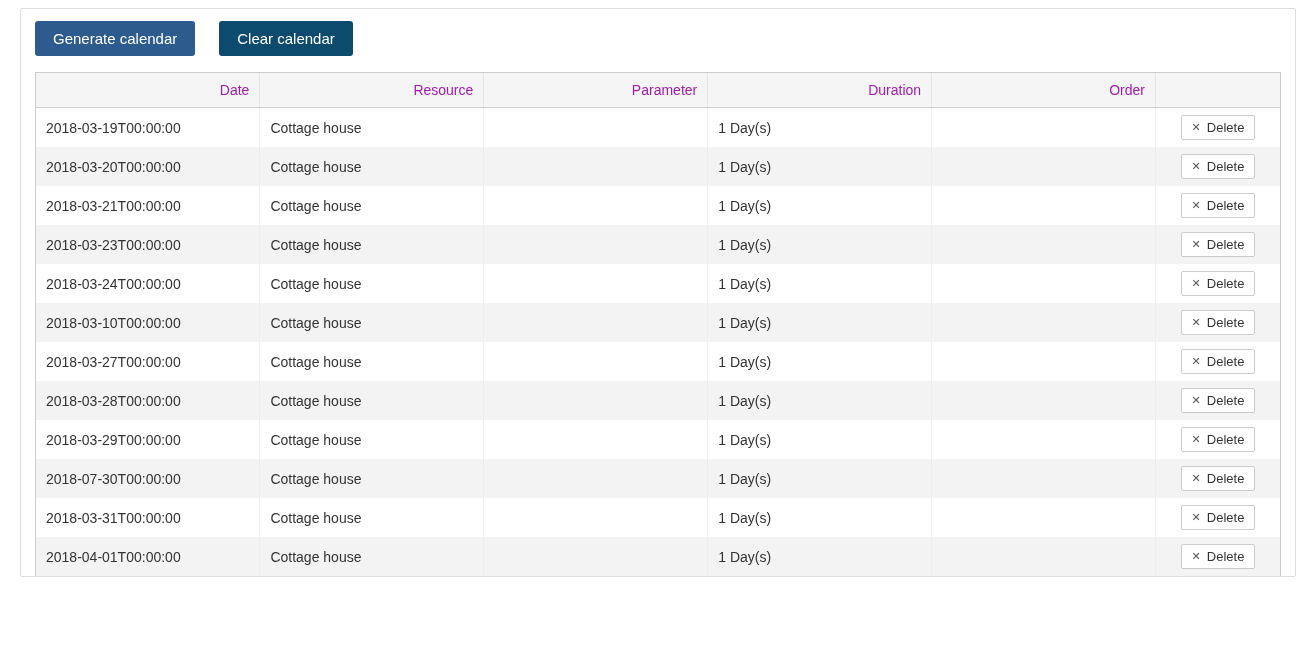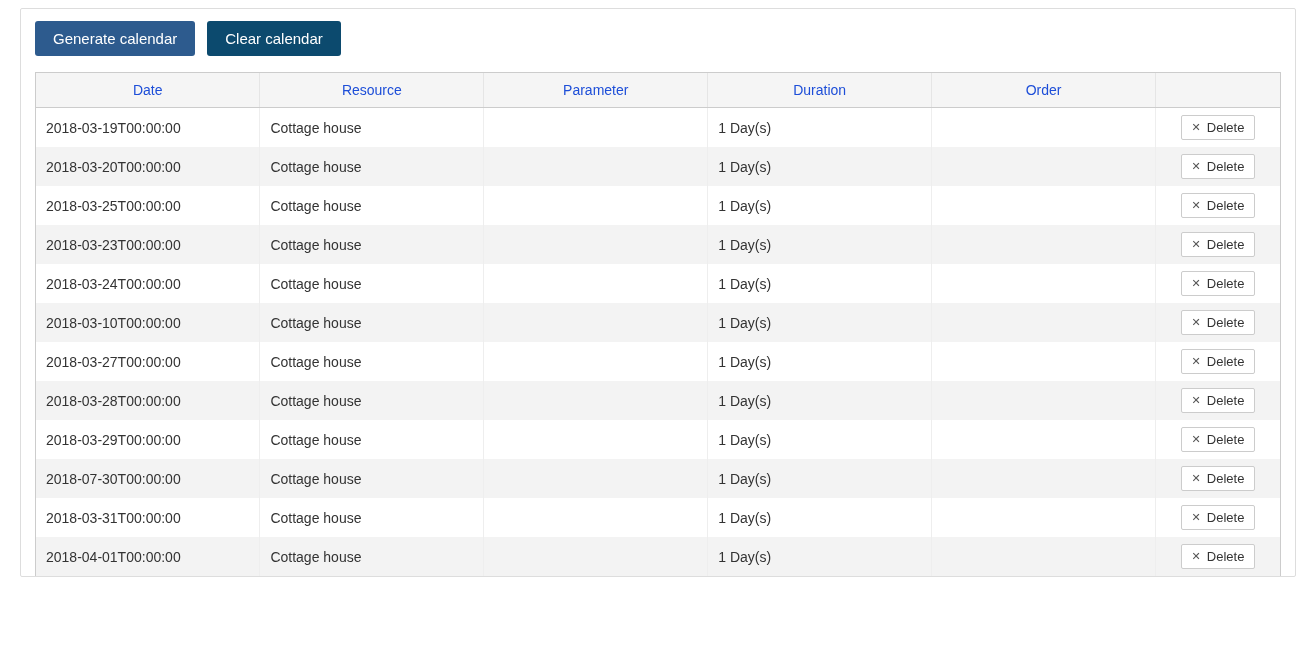--- a/index.html
+++ b/index.html
@@ -11,21 +11,21 @@
       padding: 8px 20px 8px 20px;
     }
     .panel {
       border: 1px solid #ddd;
       border-radius: 2px;
       background: #fff;
     }
     .toolbar {
       padding: 12px 14px;
       display: flex;
-      gap: 12px;
+      gap: 24px;
     }
     .btn {
       padding: 9px 18px;
       border: none;
       border-radius: 3px;
       font-size: 15px;
       cursor: pointer;
       color: #fff;
     }
     .btn-primary { background: #2d5b8e; }
@@ -35,27 +35,27 @@
       margin: 4px 14px 0 14px;
       border: 1px solid #ccc;
       border-bottom: none;
     }
     table {
       width: 100%;
       border-collapse: collapse;
       table-layout: fixed;
     }
     thead th {
-      text-align: center;
+      text-align: right;
       font-weight: 400;
       padding: 9px 10px;
       background: #f5f5f5;
       border-bottom: 1px solid #ccc;
       border-right: 1px solid #e5e5e5;
-      color: #1d4ed8;
+      color: #a21caf;
     }
     thead th:last-child { border-right: none; }
     tbody td {
       padding: 7px 10px;
       border-right: 1px solid #eee;
       height: 33px;
       white-space: nowrap;
       overflow: hidden;
       text-overflow: ellipsis;
     }
@@ -135,21 +135,21 @@
             <td>Cottage house</td>
             <td></td>
             <td>1 Day(s)</td>
             <td></td>
             <td><button class="btn-delete">
                 <span class="x-icon">✕</span>
                 <span>Delete</span>
               </button></td>
           </tr>
           <tr>
-            <td>2018-03-25T00:00:00</td>
+            <td>2018-03-21T00:00:00</td>
             <td>Cottage house</td>
             <td></td>
             <td>1 Day(s)</td>
             <td></td>
             <td><button class="btn-delete">
                 <span class="x-icon">✕</span>
                 <span>Delete</span>
               </button></td>
           </tr>
           <tr>

